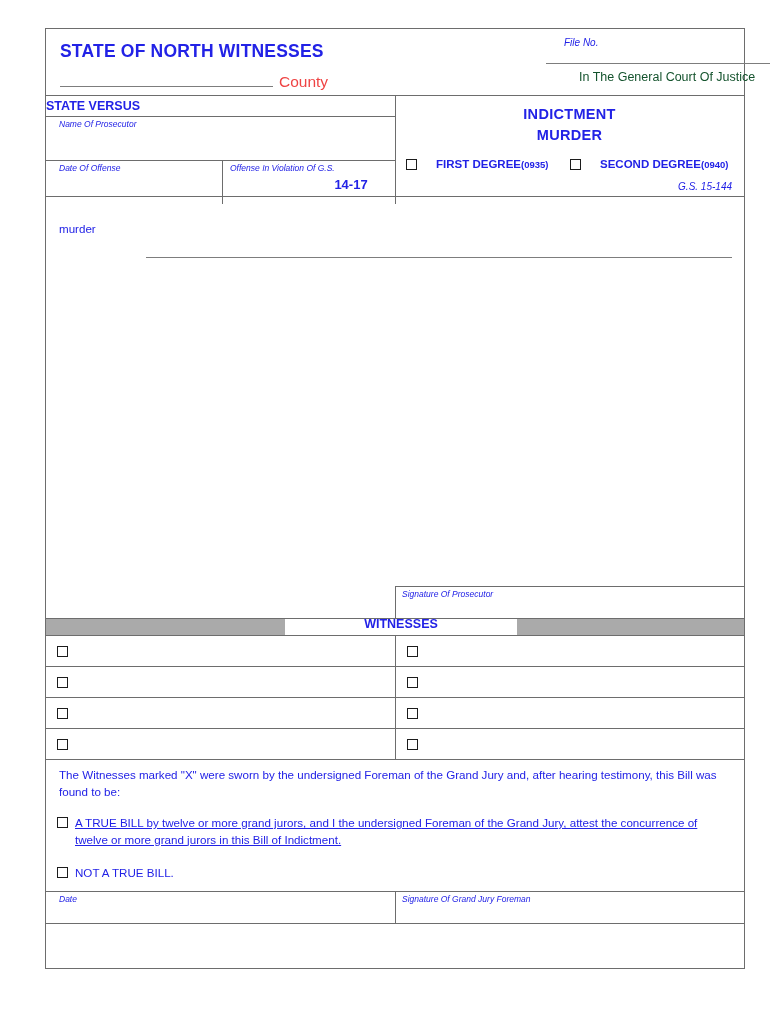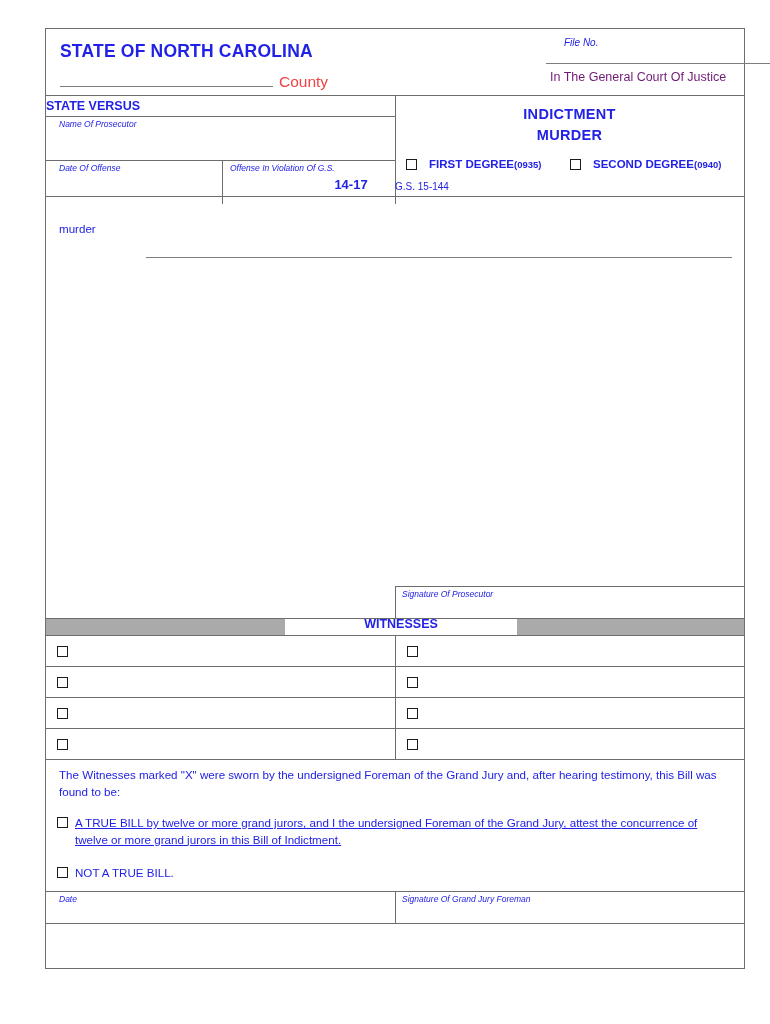--- a/index.html
+++ b/index.html
@@ -78,24 +78,24 @@
   }
   .fileno-rule {
     position: absolute;
     left: 500px;
     top: 34px;
     width: 244px;
     border-bottom: 1px solid #7d7d7d;
   }
   .court-label {
     position: absolute;
-    left: 504px;
+    left: 533px;
     top: 41px;
     font-size: 12.5px;
-    color: #701a75;
+    color: #14532d;
     white-space: nowrap;
   }
 
   
   .rule {
     position: absolute;
     background: #6d6d6d;
     height: 1px;
   }
   .vrule {
@@ -162,21 +162,21 @@
     position: absolute;
     left: 360px;
     top: 129px;
     width: 338px;
     height: 20px;
   }
   .deg-item {
     position: absolute;
     display: flex;
     align-items: center;
-    gap: 12px;
+    gap: 19px;
     white-space: nowrap;
   }
   .deg-item .lbl {
     font-size: 11.5px;
     font-weight: bold;
     color: #2222e6;
   }
   .deg-item .lbl .code {
     font-size: 9.5px;
     font-weight: bold;
@@ -188,23 +188,24 @@
     background: #fff;
     box-sizing: border-box;
     display: inline-block;
     flex: none;
   }
   .gs-right {
     position: absolute;
     left: 349px;
     top: 152px;
     width: 337px;
-    text-align: left;
+    text-align: right;
     font-size: 10px;
     color: #2222e6;
+    font-style: italic;
   }
 
   
   .body-par {
     position: absolute;
     left: 13px;
     top: 175px;
     width: 673px;
     font-size: 11.6px;
     line-height: 16.5px;
@@ -308,21 +309,21 @@
     white-space: pre-line;
   }
 </style>
 </head>
 <body>
 
 <div class="page">
   <div class="form-box">
 
     <div class="hdr">
-      <div class="state-title">STATE OF NORTH CAROLINA</div>
+      <div class="state-title">STATE OF NORTH WITNESSES</div>
       <div class="county-line"></div>
       <div class="county-label">County</div>
 
       <div class="fileno-label">File No.</div>
       <div class="fileno-rule"></div>
       <div class="court-label">In The General Court Of Justice</div>
     </div>
 
     <div class="rule" style="left:0; top:66px; width:698px;"></div>
 

